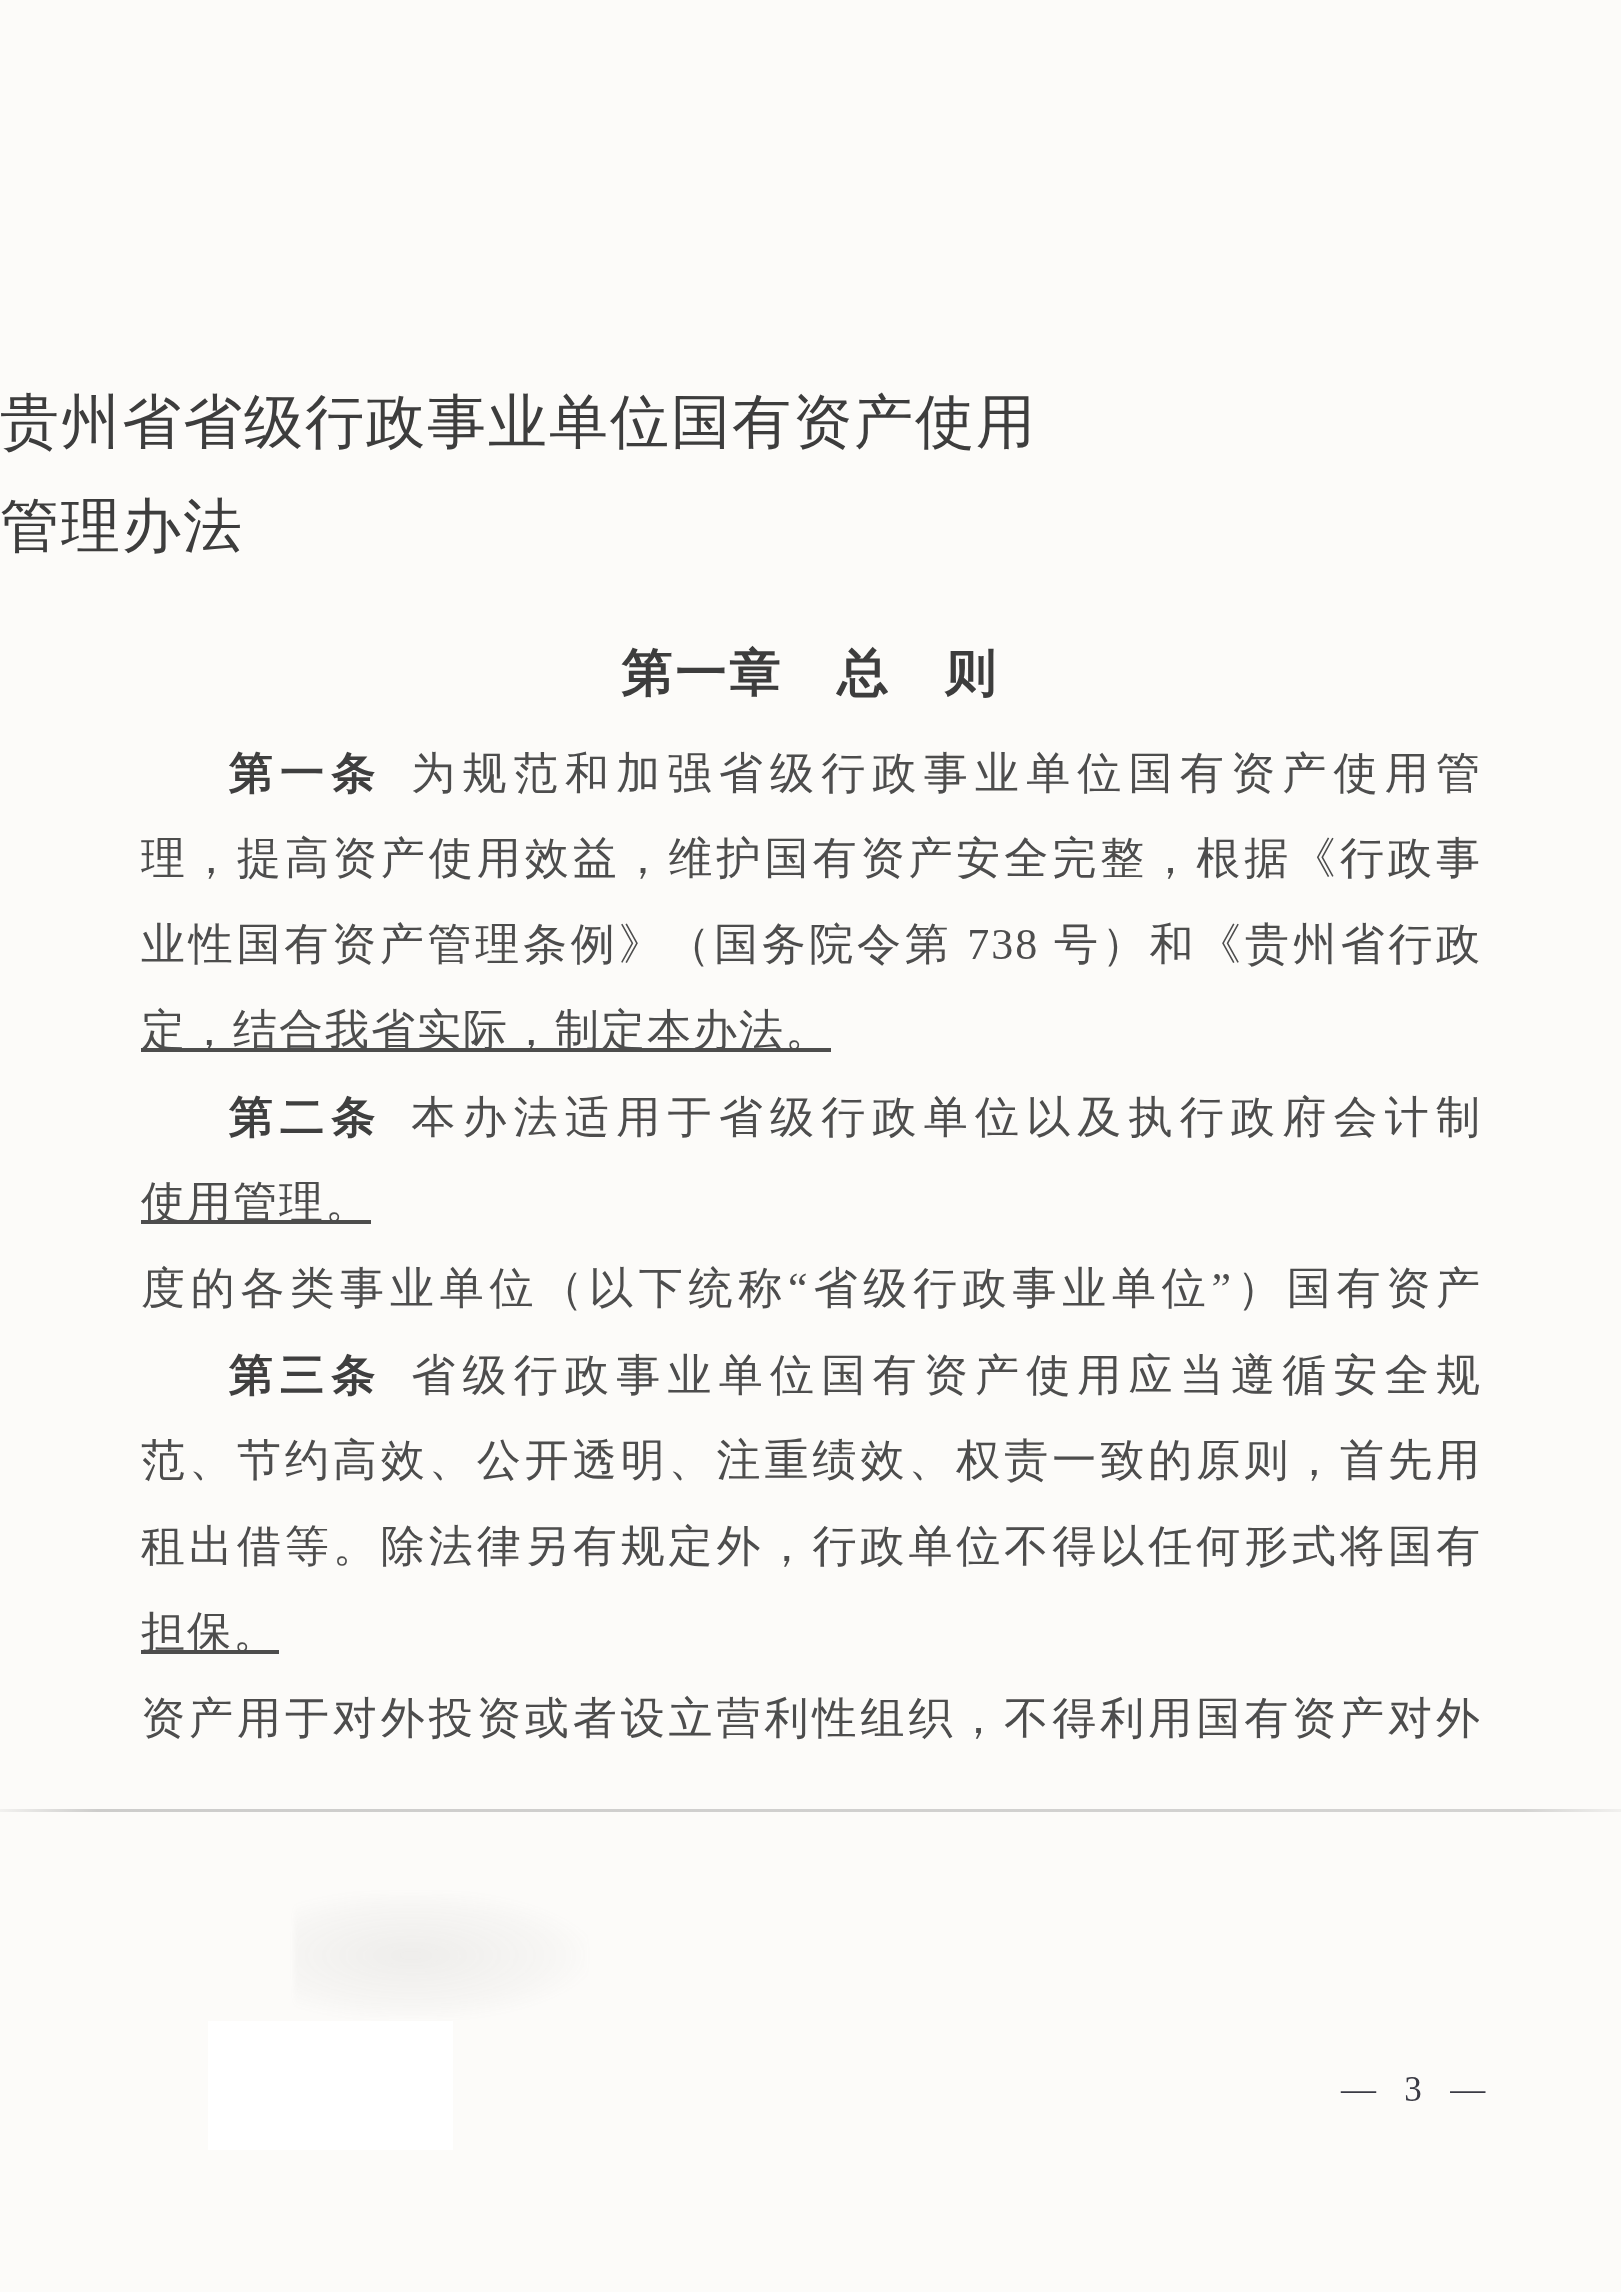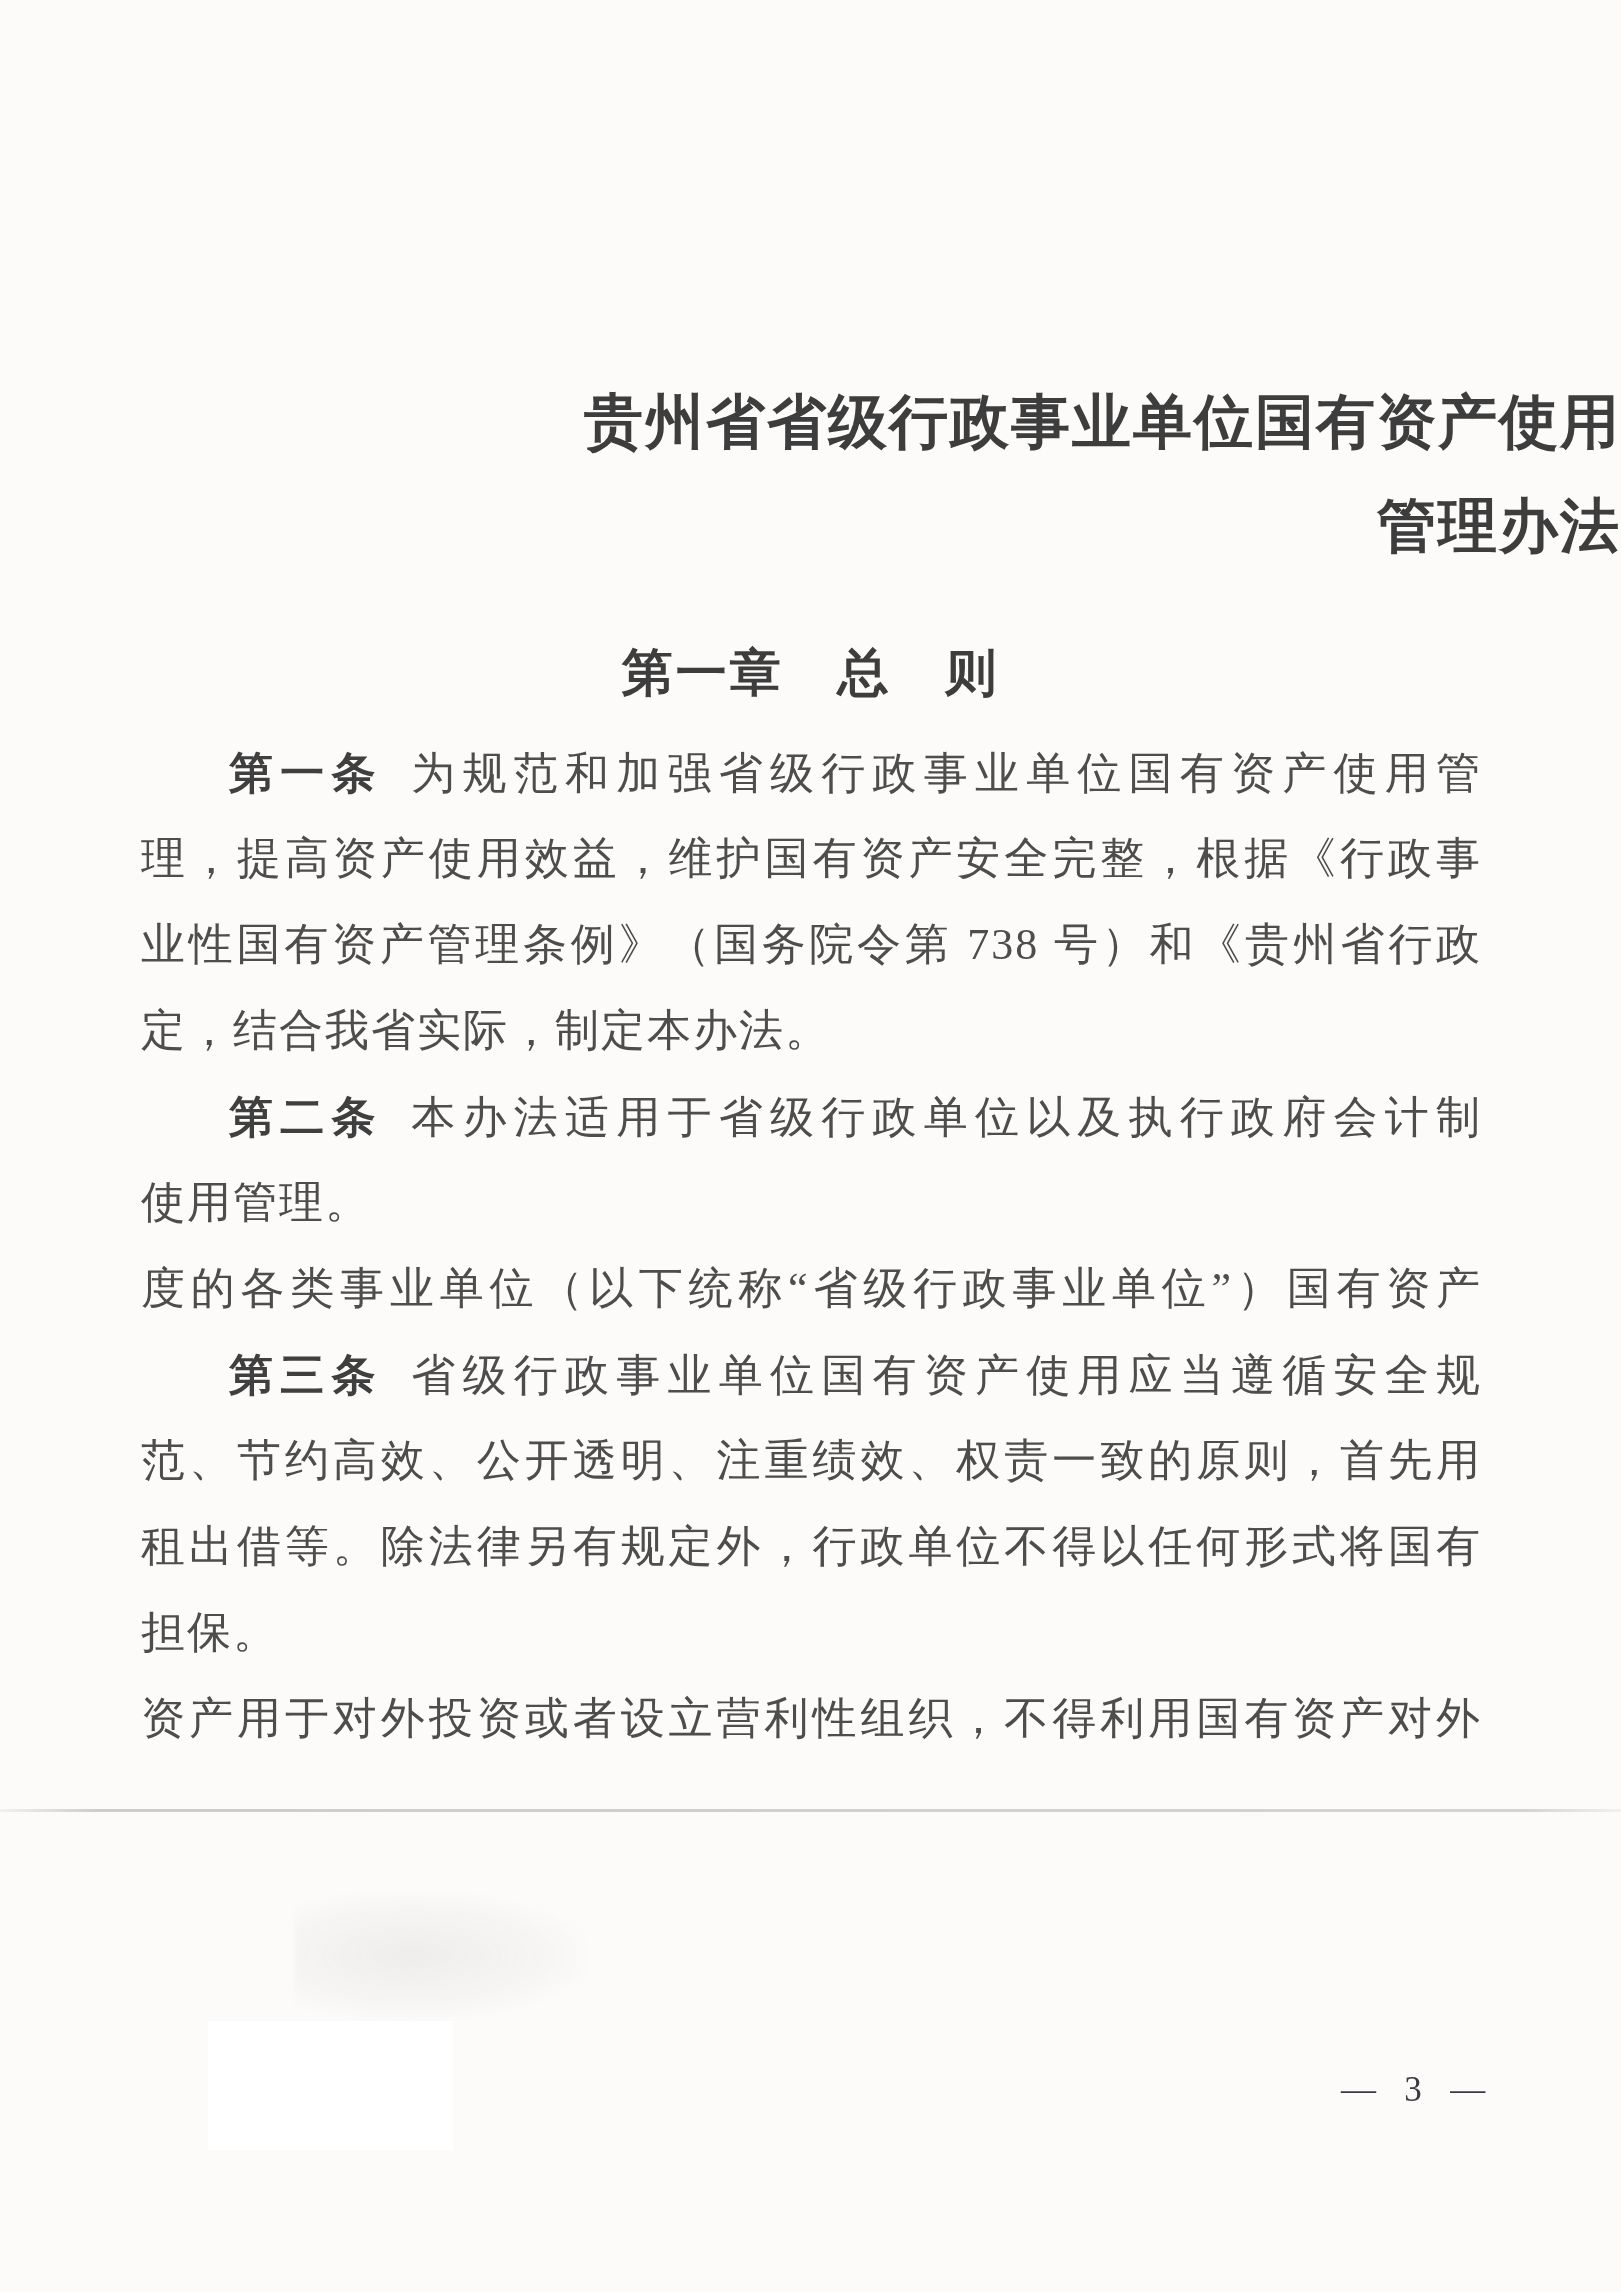--- a/index.html
+++ b/index.html
@@ -19,23 +19,23 @@
     height:2293px;
     background:var(--background);
     overflow:hidden;
   }
   
   .doc-title{
     position:absolute;
     top:370px;
     left:0;
     width:100%;
-    text-align:right;
+    text-align:left;
     font-size:59px;
-    font-weight:700;
+    font-weight:400;
     color:var(--heading);
     letter-spacing:2px;
     line-height:104px;
   }
   
   .chapter{
     position:absolute;
     top:639px;
     left:0;
     width:100%;
@@ -64,20 +64,21 @@
     white-space:nowrap;
   }
   .line.fill{
     text-align:justify;
     text-align-last:justify;
     white-space:normal;
   }
   .line.end{
     text-align:center;
     text-align-last:left;
+    text-decoration:underline;
   }
   .line.first{
     text-indent:88px;
   }
   .article-label{
     font-family:"Liberation Sans","DejaVu Sans",sans-serif;
     font-weight:700;
     color:var(--label);
     margin-right:0.65em;
     margin-top:24px;

